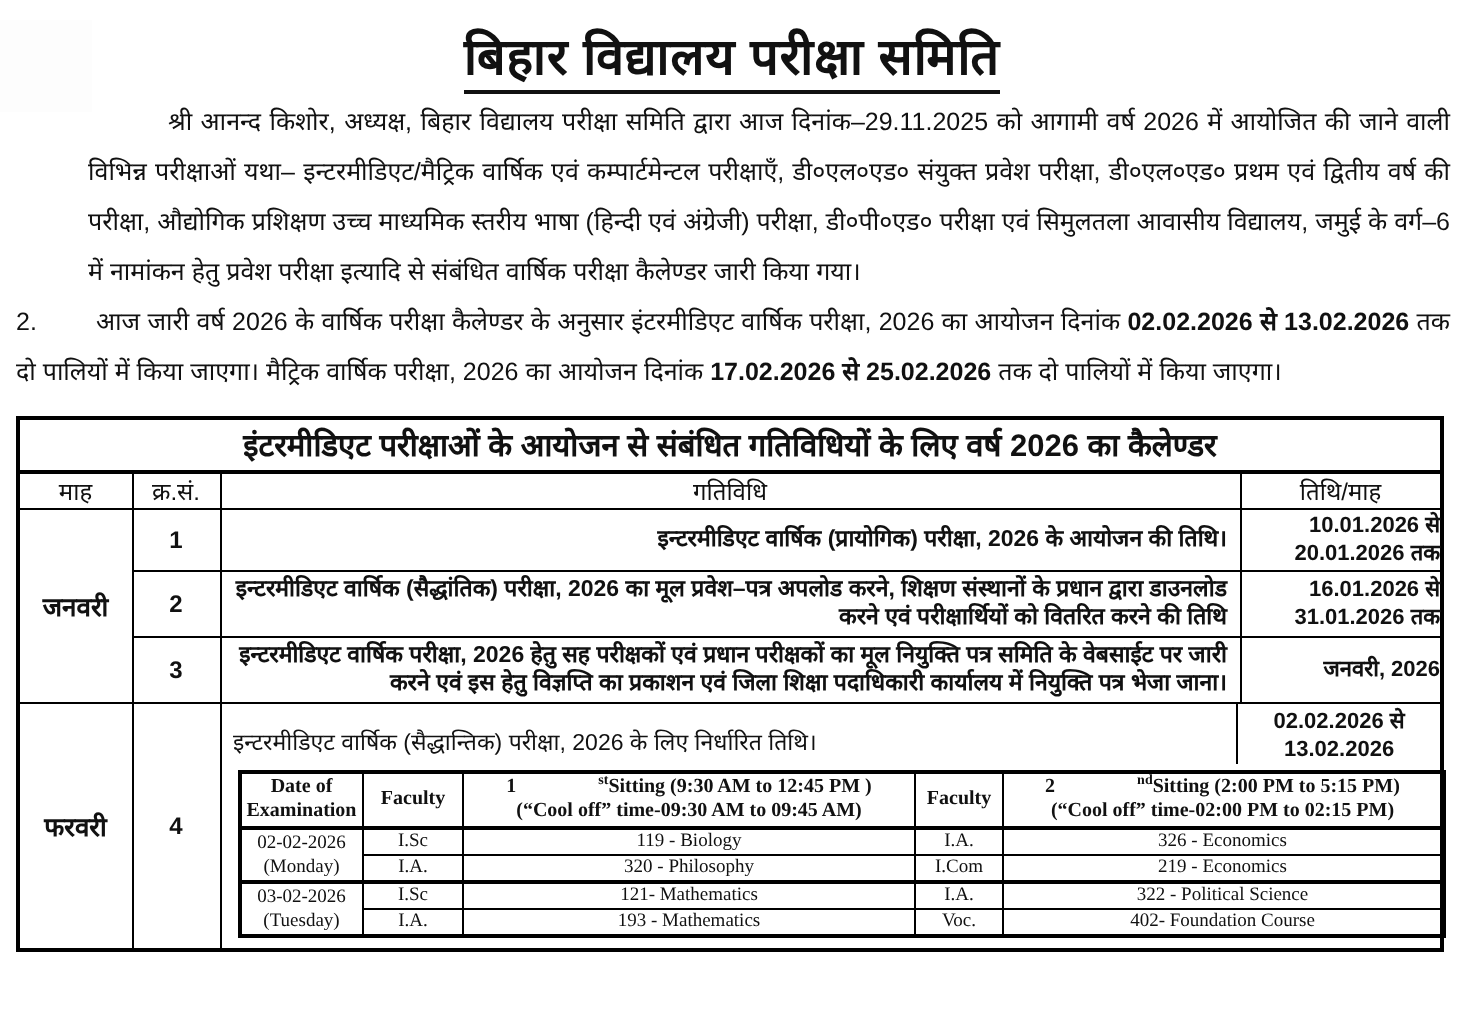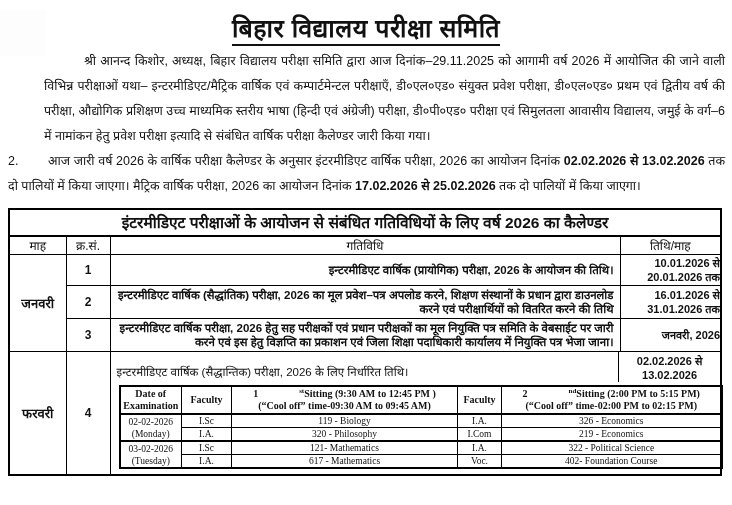--- a/index.html
+++ b/index.html
@@ -155,21 +155,21 @@
               <div>03-02-2026</div>
               <div>(Tuesday)</div>
             </td>
             <td>I.Sc</td>
             <td>121- Mathematics</td>
             <td>I.A.</td>
             <td>322 - Political Science</td>
           </tr>
           <tr class="data-row">
             <td>I.A.</td>
-            <td>617 - Mathematics</td>
+            <td>193 - Mathematics</td>
             <td>Voc.</td>
             <td>402- Foundation Course</td>
           </tr>
         </tbody>
             </table>
       </td>
     </tr>
   </tbody>
     </table>
 </div>

